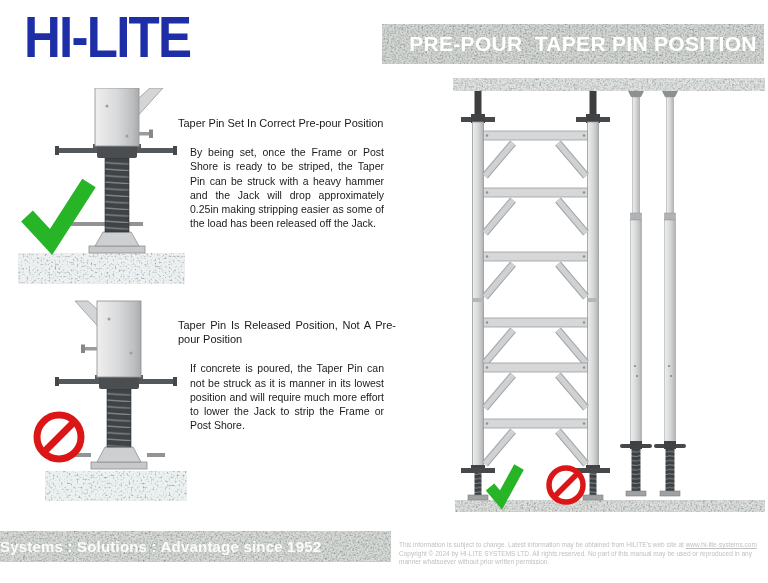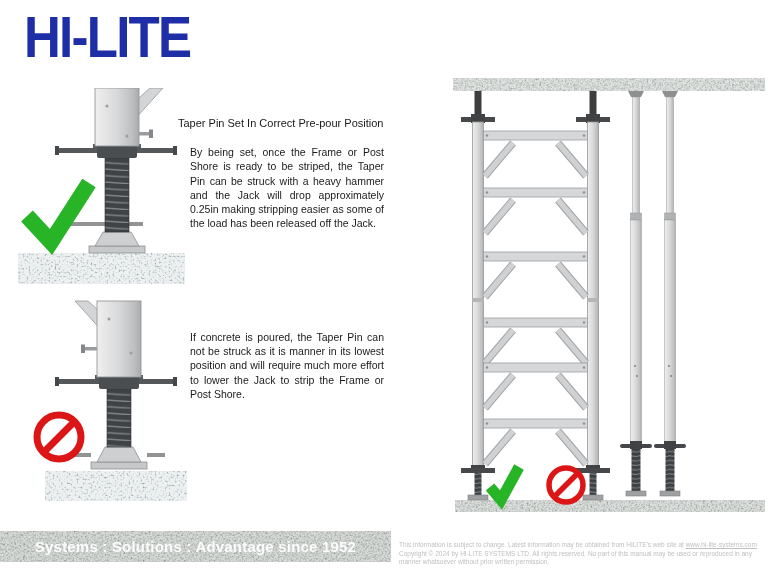--- a/index.html
+++ b/index.html
@@ -18,35 +18,48 @@
   .textblock p{margin:12px;}
   .tb1{left:178px;top:116px;}
   .tb2{left:178px;top:318px;}
   
   .figA{position:absolute;left:15px;top:88px;width:175px;height:200px;}
   .figB{position:absolute;left:15px;top:295px;width:175px;height:215px;}
   .figR{position:absolute;left:438px;top:70px;width:330px;height:450px;}
   .figA svg,.figB svg,.figR svg{display:block;width:100%;height:100%;}
   
   .footer-band{position:absolute;left:0;top:531px;width:391px;height:31px;}
-  .footer-text{position:relative;display:block;text-align:center;line-height:31px;font-size:15px;
+  .footer-text{position:relative;display:block;text-align:left;line-height:31px;font-size:15px;
                font-weight:bold;color:#fbfbfb;white-space:pre;letter-spacing:.2px;}
   .legal{position:absolute;left:399px;top:541px;width:370px;font-size:6.5px;line-height:8.7px;
          color:#bfbfbf;}
   .legal p{margin:0;}
   .legal .l1{white-space:nowrap;}
   .legal a{color:#bfbfbf;text-decoration:underline;}
 </style>
 </head>
 <body>
 
 <div class="page">
 
   <div class="logo">HI-LITE</div>
 
+  <div class="title-band">
+    <svg class="band-bg" viewBox="0 0 382 40" preserveAspectRatio="none">
+      <defs>
+        <filter id="gT" x="0%" y="0%" width="100%" height="100%">
+          <feTurbulence type="fractalNoise" baseFrequency="0.55" numOctaves="3" seed="3"></feTurbulence>
+          <feColorMatrix type="matrix" values="0.8 0.8 0.8 0 -0.38  0.8 0.8 0.8 0 -0.35  0.8 0.8 0.8 0 -0.37  0 0 0 0 0.55"></feColorMatrix>
+          <feComposite operator="over" in2="SourceGraphic"></feComposite>
+        </filter>
+      </defs>
+      <rect x="0" y="0" width="382" height="40" fill="#8f948e" filter="url(#gT)"></rect>
+    </svg>
+    <span class="band-text">PRE-POUR  TAPER PIN POSITION</span>
+  </div>
 
   <div class="figA">
     <svg viewBox="0 0 175 200">
       <defs>
         <filter id="gA" x="0%" y="0%" width="100%" height="100%">
           <feTurbulence type="fractalNoise" baseFrequency="0.5" numOctaves="2" seed="11"></feTurbulence>
           <feColorMatrix type="matrix" values="1 1 1 0 -0.55  1 1 1 0 -0.5  1 1 1 0 -0.48  0 0 0 0 0.8"></feColorMatrix>
           <feComposite operator="over" in2="SourceGraphic"></feComposite>
         </filter>
         <linearGradient id="stA" x1="0" y1="0" x2="1" y2="0">
@@ -141,20 +154,21 @@
       <circle cx="94" cy="24" r="1.5" fill="#9b9d9f"></circle>
 
       <g>
         <circle cx="44" cy="142" r="22" fill="none" stroke="#dc1616" stroke-width="7"></circle>
         <line x1="28.5" y1="157.5" x2="59.5" y2="126.5" stroke="#dc1616" stroke-width="7"></line>
       </g>
     </svg>
   </div>
 
   <div class="textblock tb2">
+    <h3>Taper Pin Is Released Position, Not A Pre-pour Position</h3>
     <p>If concrete is poured, the Taper Pin can not be struck as it is manner in its lowest position and will require much more effort to lower the Jack to strip the Frame or Post Shore.</p>
   </div>
 
   <div class="figR">
     <svg viewBox="0 0 330 450">
       <defs>
         <filter id="gR" x="0%" y="0%" width="100%" height="100%">
           <feTurbulence type="fractalNoise" baseFrequency="0.55" numOctaves="3" seed="5"></feTurbulence>
           <feColorMatrix type="matrix" values="0.8 0.8 0.8 0 -0.38  0.8 0.8 0.8 0 -0.35  0.8 0.8 0.8 0 -0.37  0 0 0 0 0.6"></feColorMatrix>
           <feComposite operator="over" in2="SourceGraphic"></feComposite>

